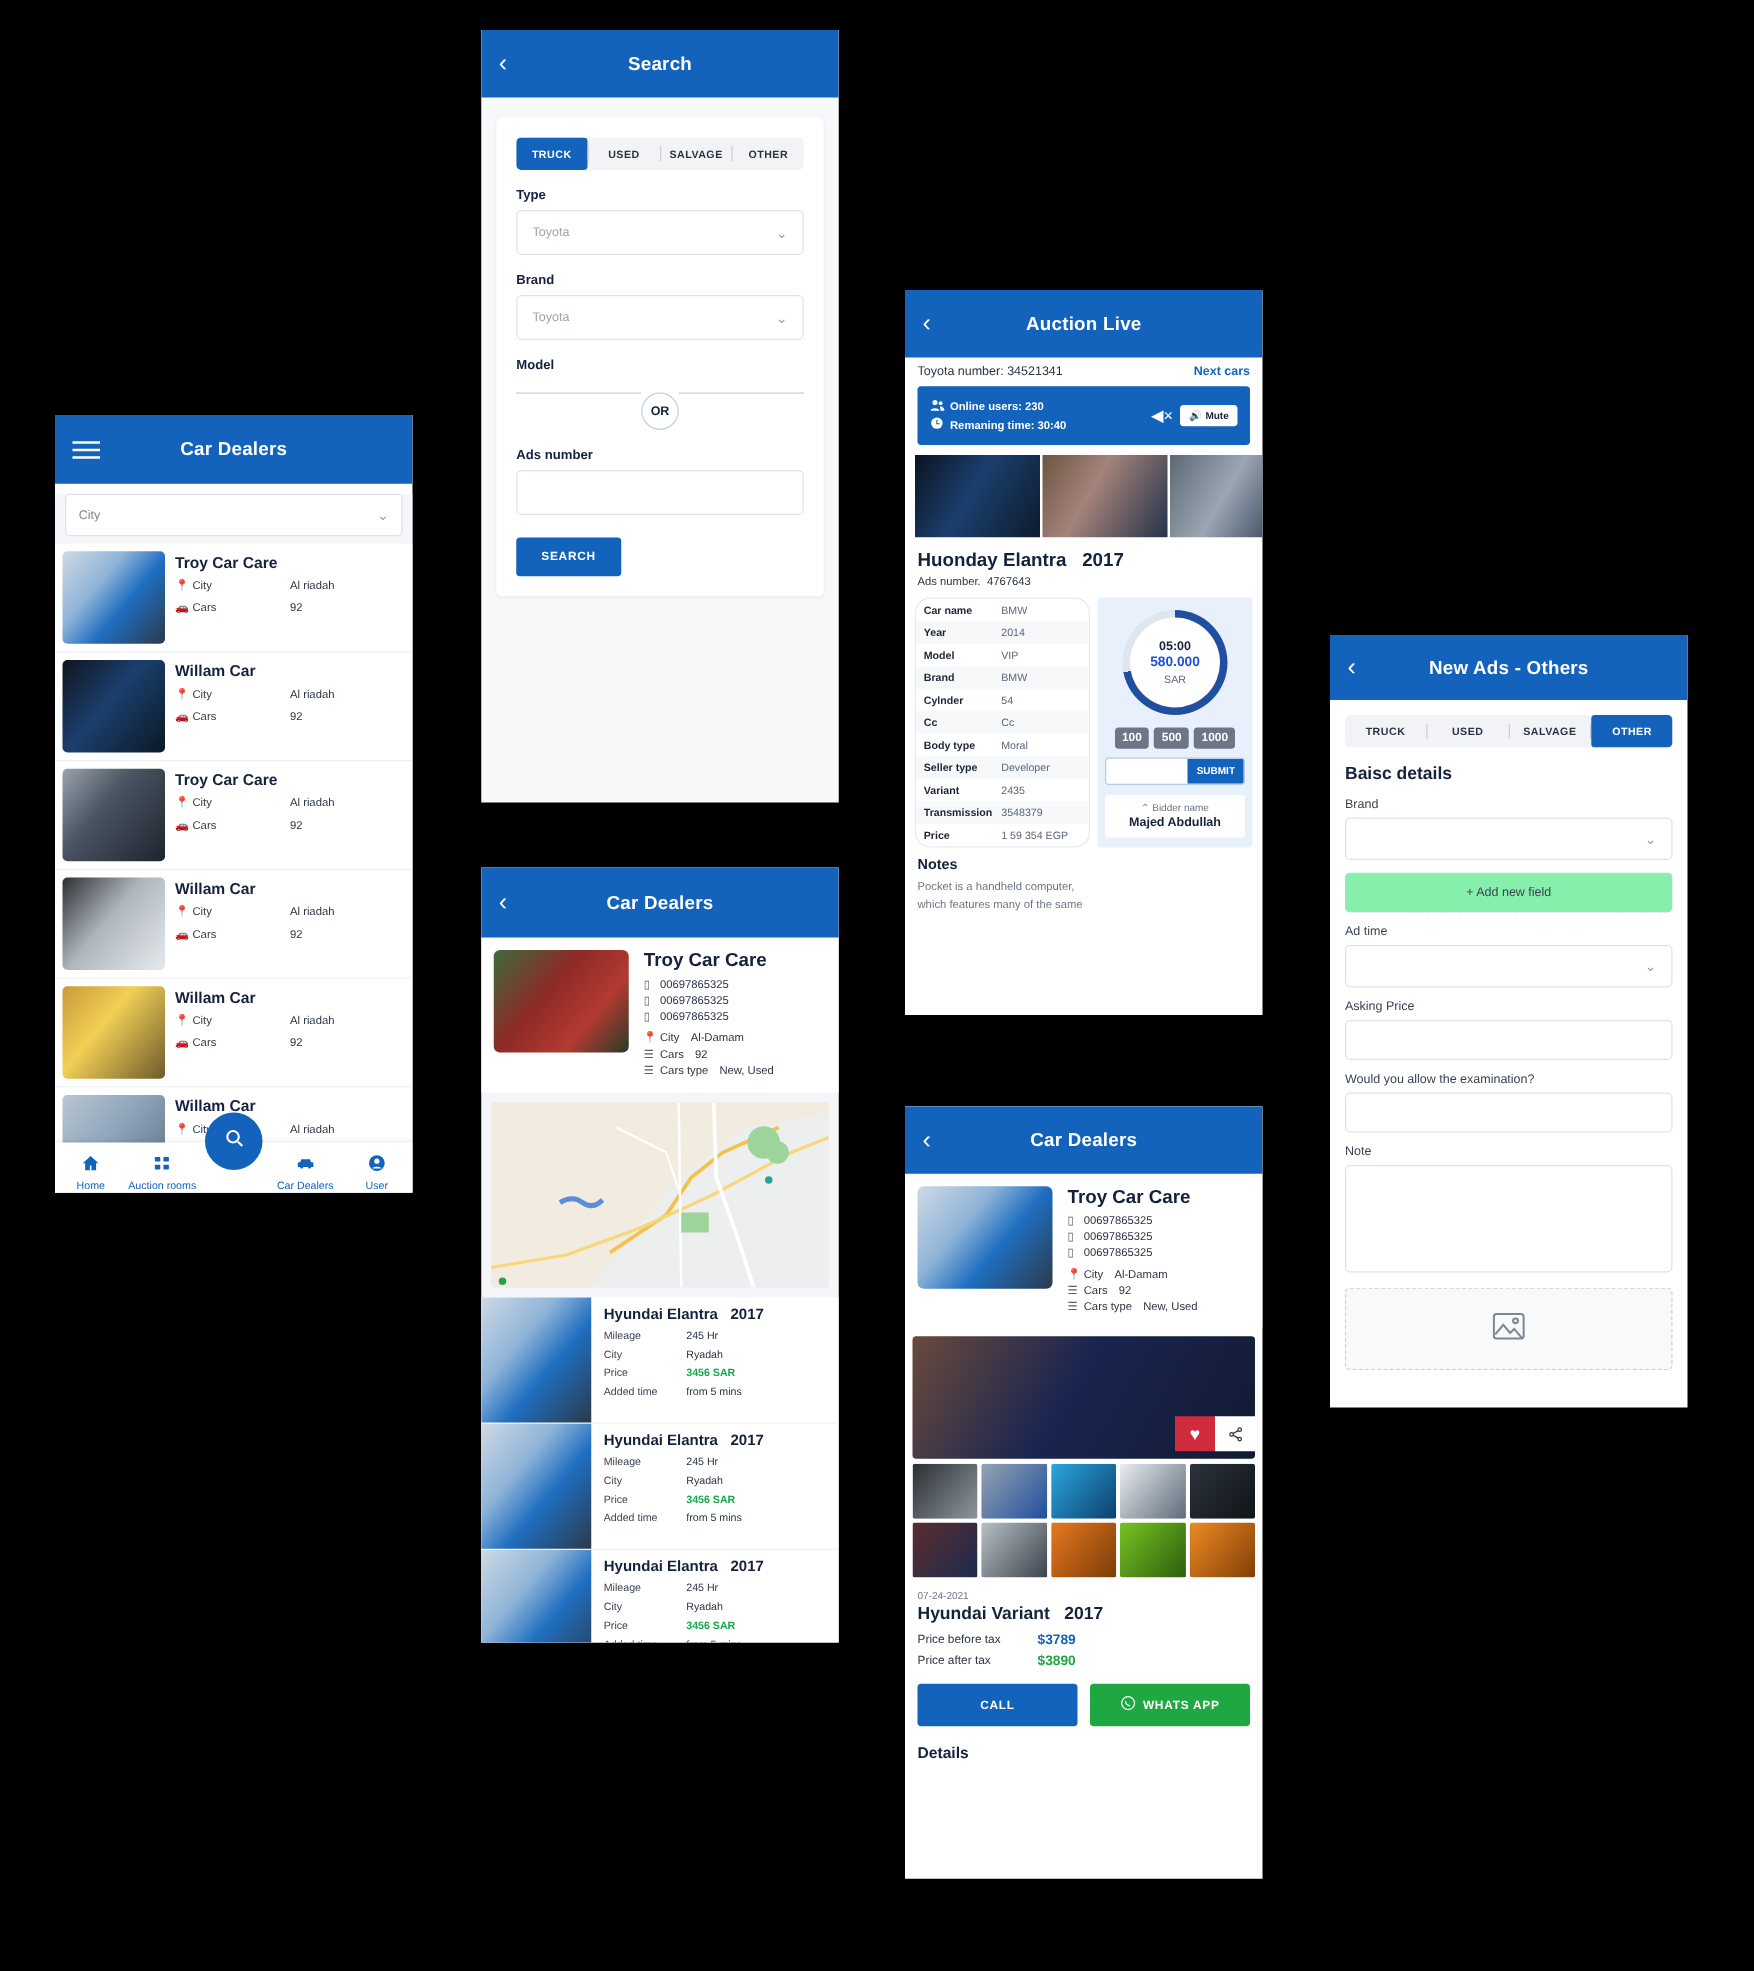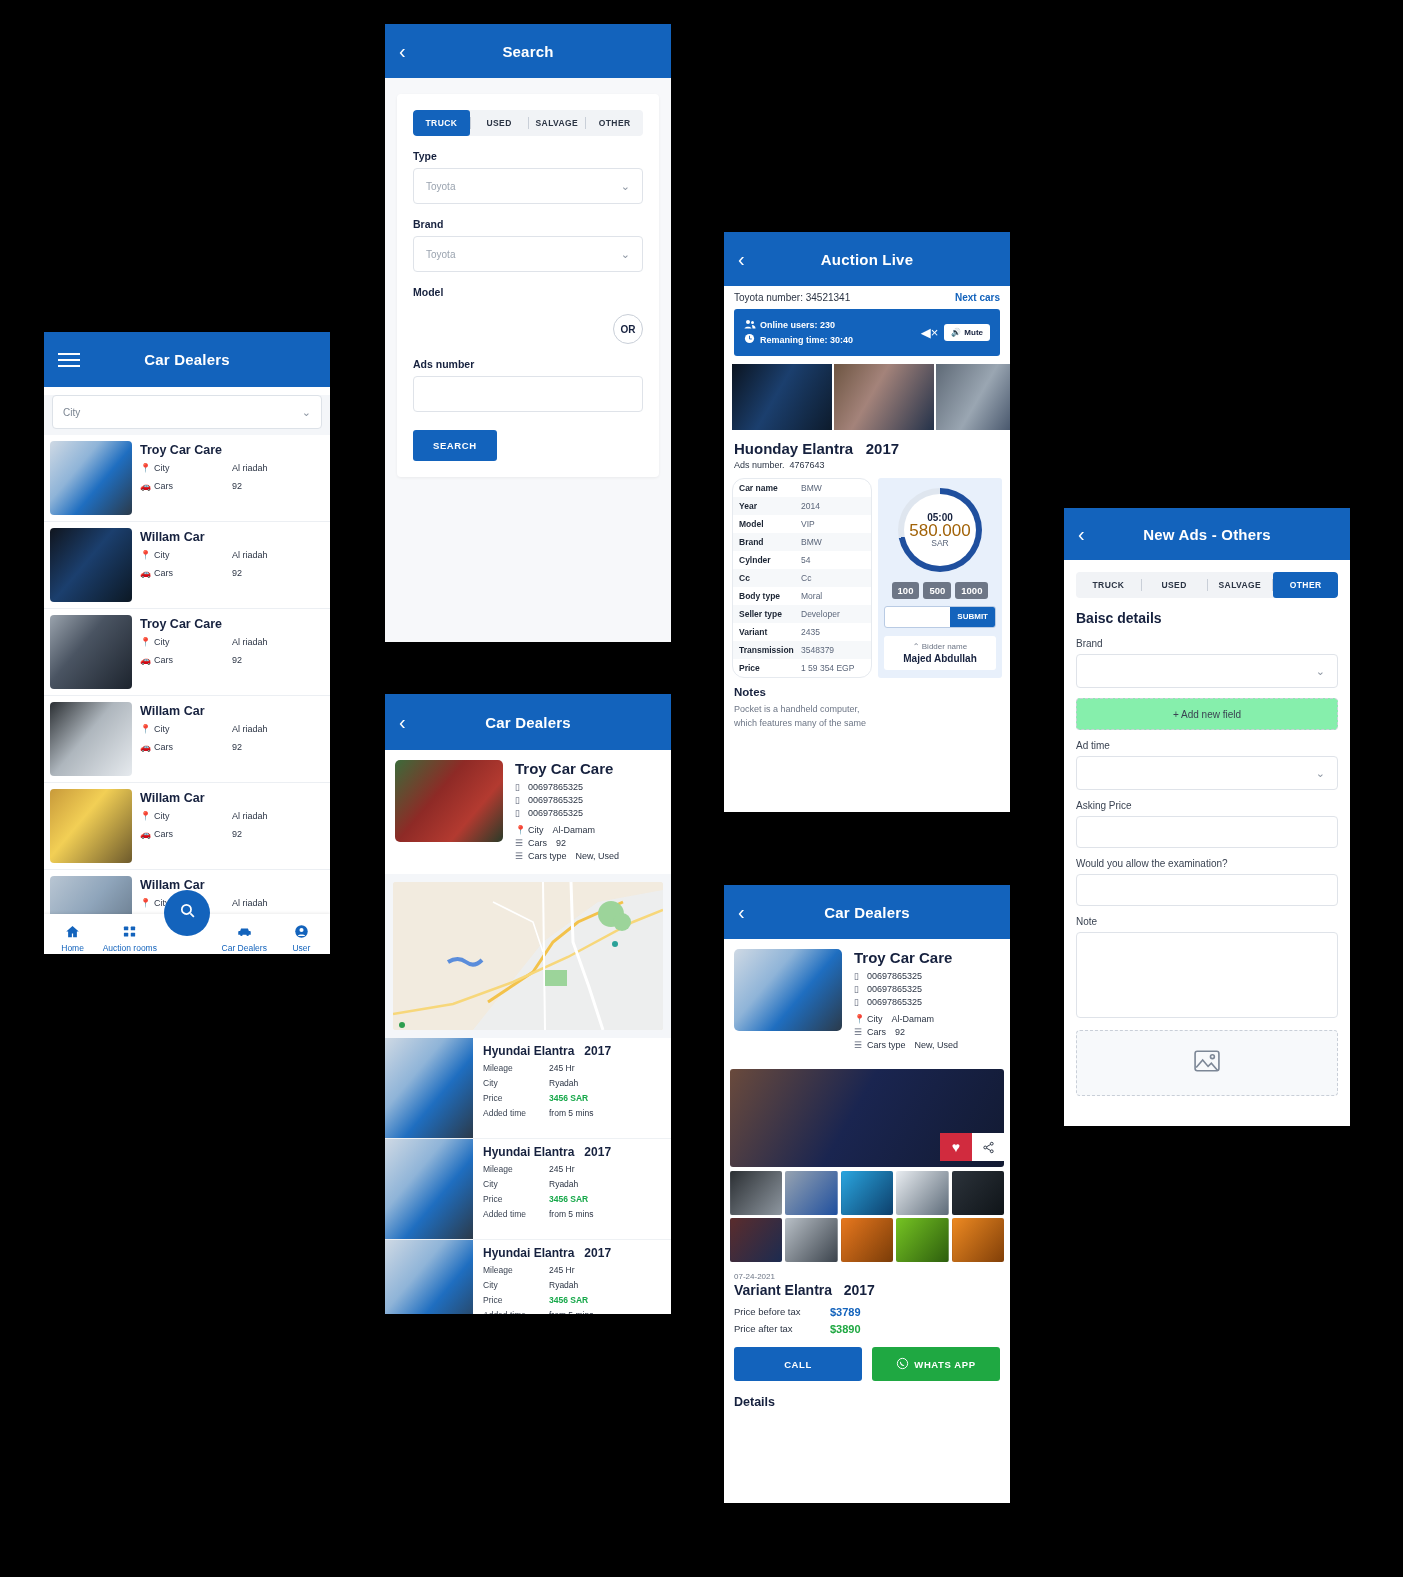--- a/index.html
+++ b/index.html
@@ -37,21 +37,21 @@
   .segrow{display:flex;background:#f1f3f6;border-radius:4px;height:26px;align-items:center;overflow:hidden;margin-bottom:14px;}
   .seg{flex:1;text-align:center;font-size:8.5px;font-weight:bold;color:#2b3444;letter-spacing:.4px;line-height:26px;}
   .seg.on{background:#1363bc;color:#fff;height:26px;border-radius:3px;}
   .sep{width:1px;height:12px;background:#c9cfd8;}
   .flabel{font-size:10.5px;font-weight:bold;color:#16213e;margin:0 0 6px;}
   .fsub{font-size:10px;color:#818b98;margin:0 0 5px;}
   .fsel{height:34px;border:1px solid #dfe3e9;border-radius:4px;display:flex;align-items:center;justify-content:space-between;padding:0 12px;font-size:10px;color:#9aa3af;margin-bottom:14px;}
   .finput{height:34px;border:1px solid #dfe3e9;border-radius:4px;background:#fff;}
   .two{display:flex;gap:14px;}
   .two>div{flex:1;}
-  .ordiv{display:flex;align-items:flex-end;margin:16px 0 14px;flex-direction:column;}
+  .ordiv{display:flex;align-items:flex-start;margin:16px 0 14px;}
   .ordiv .ln{flex:1;height:1px;background:#c9cfd8;}
   .orbub{width:28px;height:28px;border-radius:50%;border:1px solid #c9cfd8;display:flex;align-items:center;justify-content:center;font-size:10px;font-weight:bold;color:#16213e;background:#fff;}
   .btnprim{background:#1363bc;color:#fff;border:0;border-radius:3px;padding:10px 20px;font-size:9.5px;font-weight:bold;letter-spacing:.6px;}
   .chev{font-size:11px;color:#8c95a2;}
 
   
   #s3{left:385px;top:694px;width:286px;height:620px;background:#f4f6f9;}
   #s3 .bar{height:56px;}
   .dealerhead{background:#fff;display:flex;padding:10px;}
   .dealerhead .ph{width:108px;height:82px;border-radius:5px;background-size:cover;background-position:center;flex:0 0 auto;}
@@ -87,21 +87,21 @@
   .aucmain{display:flex;padding:0 8px;gap:6px;}
   .spectbl{flex:1;border:1px solid #e6eaef;border-radius:12px;overflow:hidden;}
   .sprow{display:flex;font-size:8.5px;padding:4px 6px;}
   .sprow:nth-child(even){background:#f6f8fa;}
   .sprow .sk{width:62px;font-weight:bold;color:#1c2534;}
   .sprow .sv{color:#5b6personally;color:#5b667a;}
   .bidpanel{width:112px;background:#e8f0fb;border-radius:3px;padding:8px 6px;text-align:center;}
   .dial{width:84px;height:84px;margin:2px auto 10px;border-radius:50%;background:conic-gradient(#1f4f9e 0 72%, #dfe6ef 72% 100%);display:flex;align-items:center;justify-content:center;}
   .dial .inner{width:72px;height:72px;border-radius:50%;background:#fff;display:flex;flex-direction:column;align-items:center;justify-content:center;}
   .dial .t{font-size:10px;font-weight:bold;color:#16213e;}
-  .dial .a{font-size:17px;font-weight:normal;color:#a16207;line-height:15px;}
+  .dial .a{font-size:11px;font-weight:bold;color:#1d4ed8;line-height:15px;}
   .dial .c{font-size:8.5px;color:#5b667a;}
   .chips{display:flex;gap:4px;justify-content:center;margin-bottom:7px;}
   .chip{background:#6d7686;color:#fff;font-size:9.5px;font-weight:bold;border-radius:3px;padding:3px 6px;}
   .bidin{display:flex;border:1px solid #b9cbe4;border-radius:3px;overflow:hidden;margin-bottom:8px;background:#fff;}
   .bidin .f{flex:1;height:20px;}
   .bidin .sb{background:#1363bc;color:#fff;font-size:8px;font-weight:bold;padding:0 7px;line-height:20px;}
   .bidder{background:#fff;border-radius:3px;padding:6px;}
   .bidder .bl{font-size:8px;color:#6d7686;}
   .bidder .bn{font-size:10px;font-weight:bold;color:#16213e;margin-top:2px;}
   .notes{margin:8px 10px 0;}
@@ -647,21 +647,21 @@
       <div style="background-image:linear-gradient(130deg,#2aa6e0,#0d3f6b)"></div>
       <div style="background-image:linear-gradient(130deg,#e9edf1,#5d6b79)"></div>
       <div style="background-image:linear-gradient(130deg,#2c333b,#0f1418)"></div>
       <div style="background-image:linear-gradient(130deg,#5b2c2c,#1c2b50)"></div>
       <div style="background-image:linear-gradient(130deg,#b9c0c7,#3b434c)"></div>
       <div style="background-image:linear-gradient(130deg,#e8781e,#7a3c08)"></div>
       <div style="background-image:linear-gradient(130deg,#76c423,#2d5e0d)"></div>
       <div style="background-image:linear-gradient(130deg,#ee8a22,#813f08)"></div>
     </div>
   <div class="dateline">07-24-2021</div>
-  <div class="listtitle"><span>Variant Elantra</span>&nbsp;&nbsp;&nbsp;<span>2017</span></div>
+  <div class="listtitle"><span>Hyundai Variant</span>&nbsp;&nbsp;&nbsp;<span>2017</span></div>
   <div class="prow">
     <span class="pk">Price before tax</span>
     <span class="pv" style="color:#1363bc">$3789</span>
   </div>
   <div class="prow">
     <span class="pk">Price after tax</span>
     <span class="pv" style="color:#1fa842">$3890</span>
   </div>
   <div class="cta">
     <div class="b call">CALL</div>

